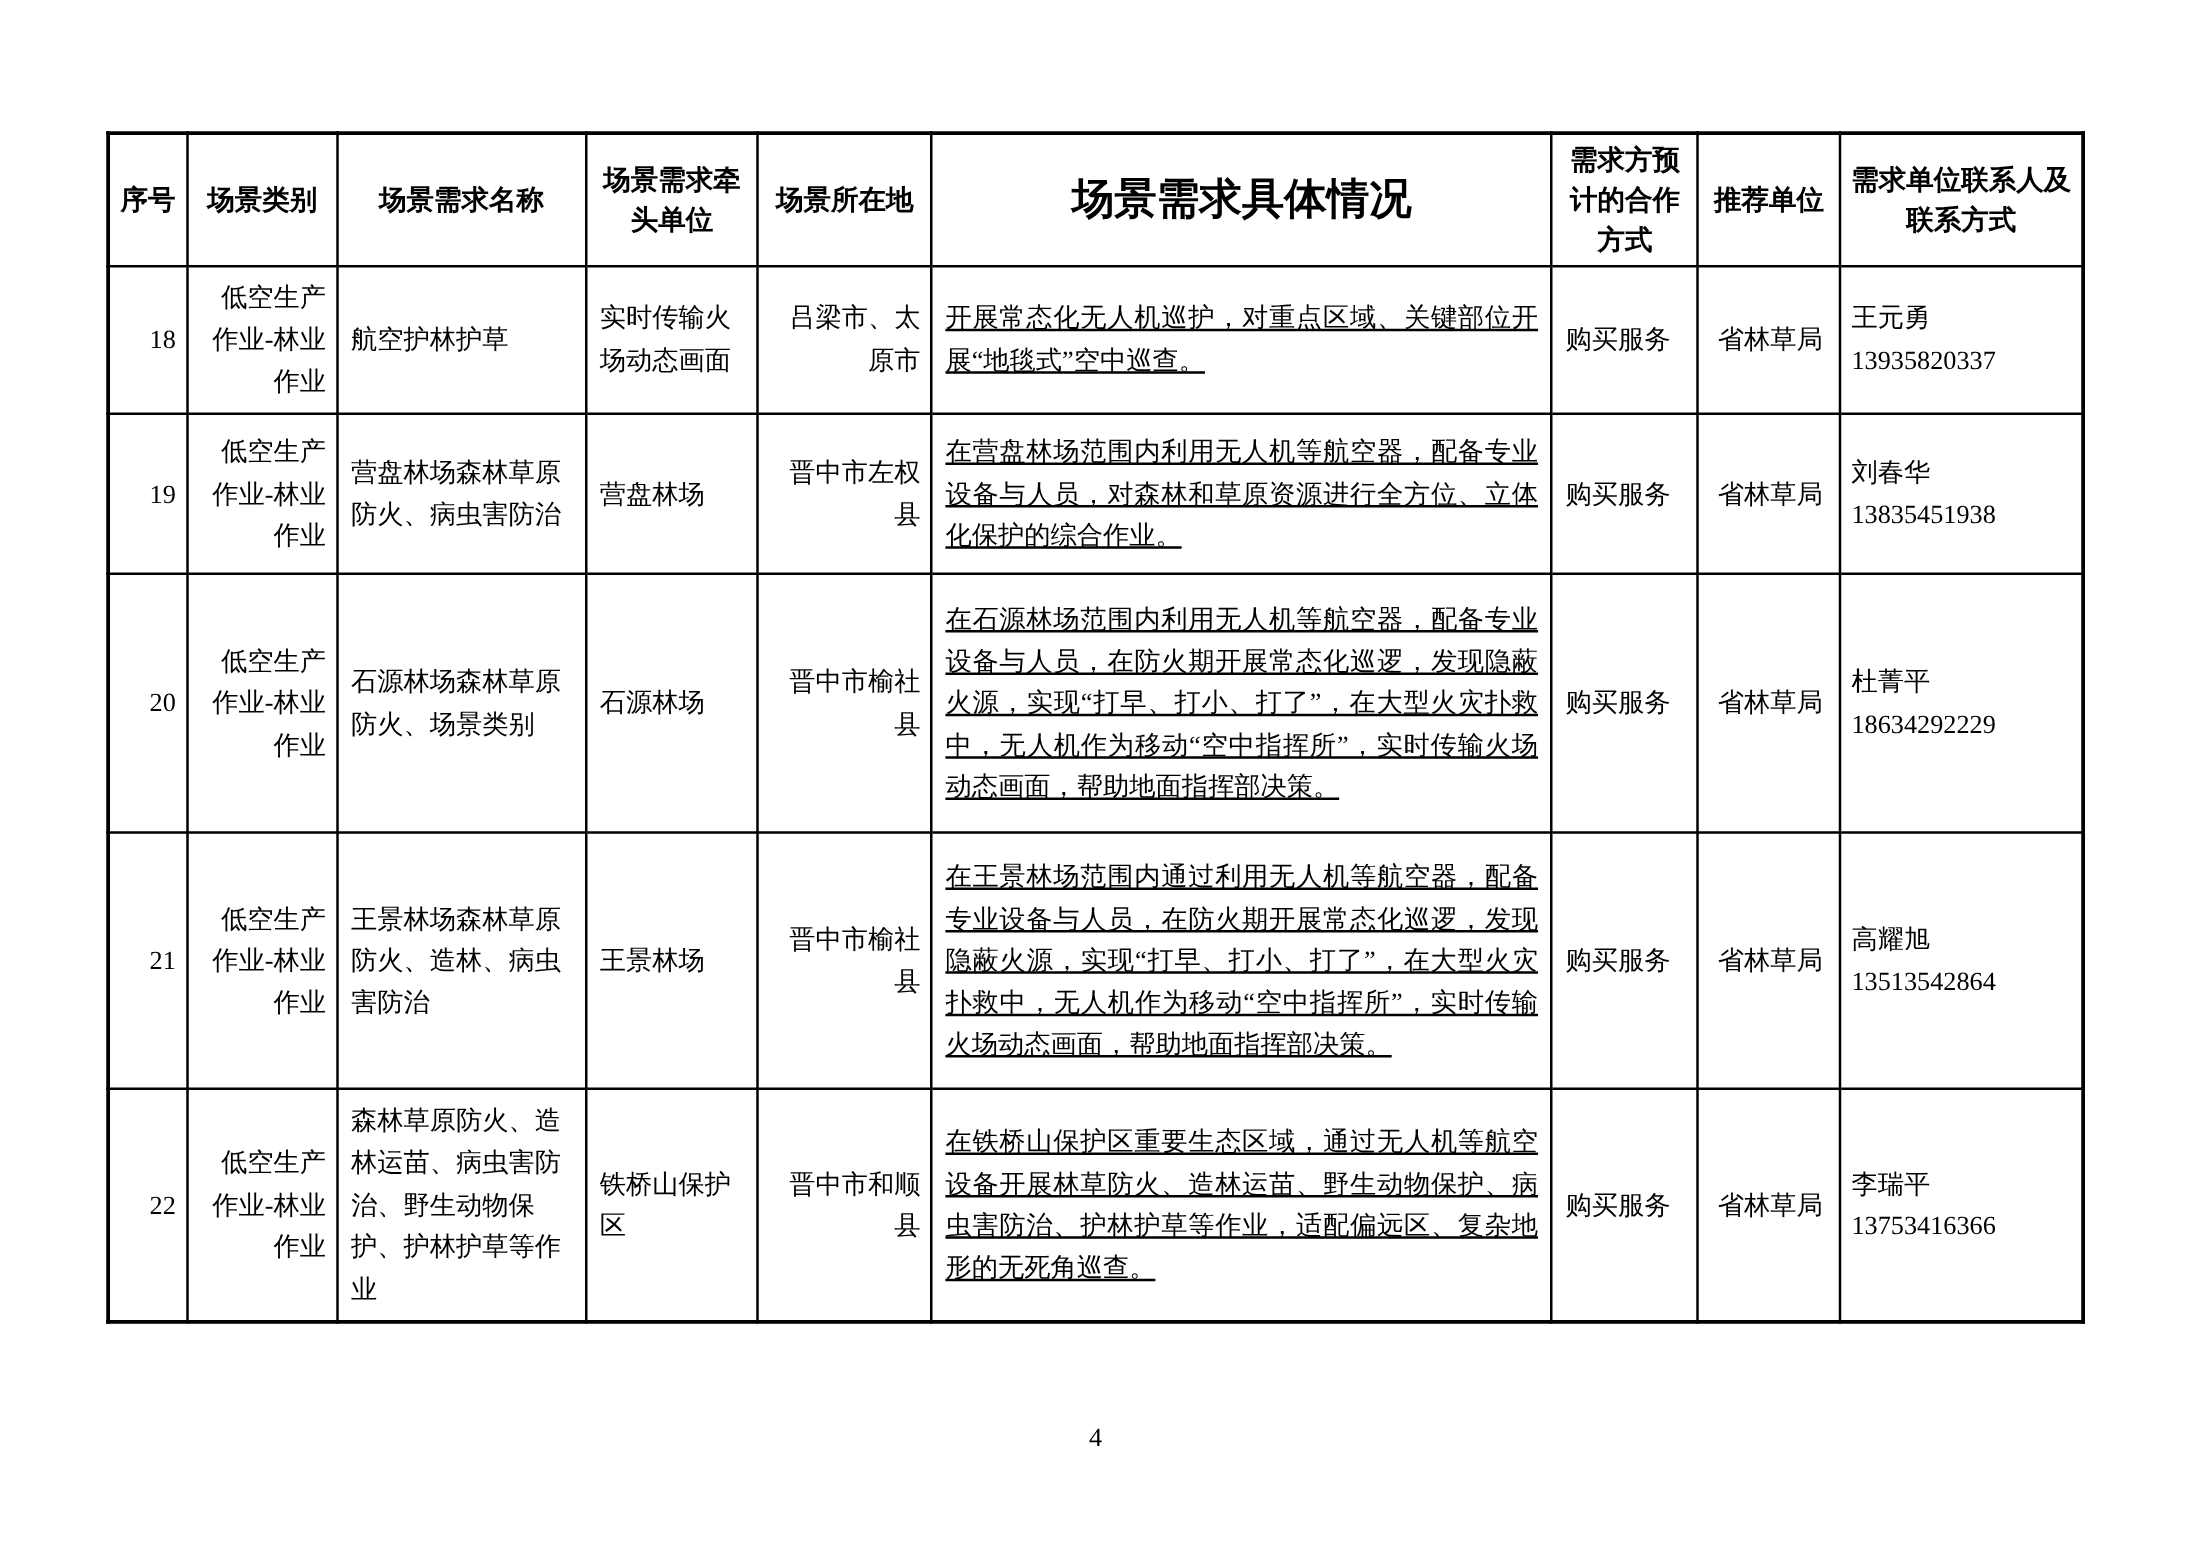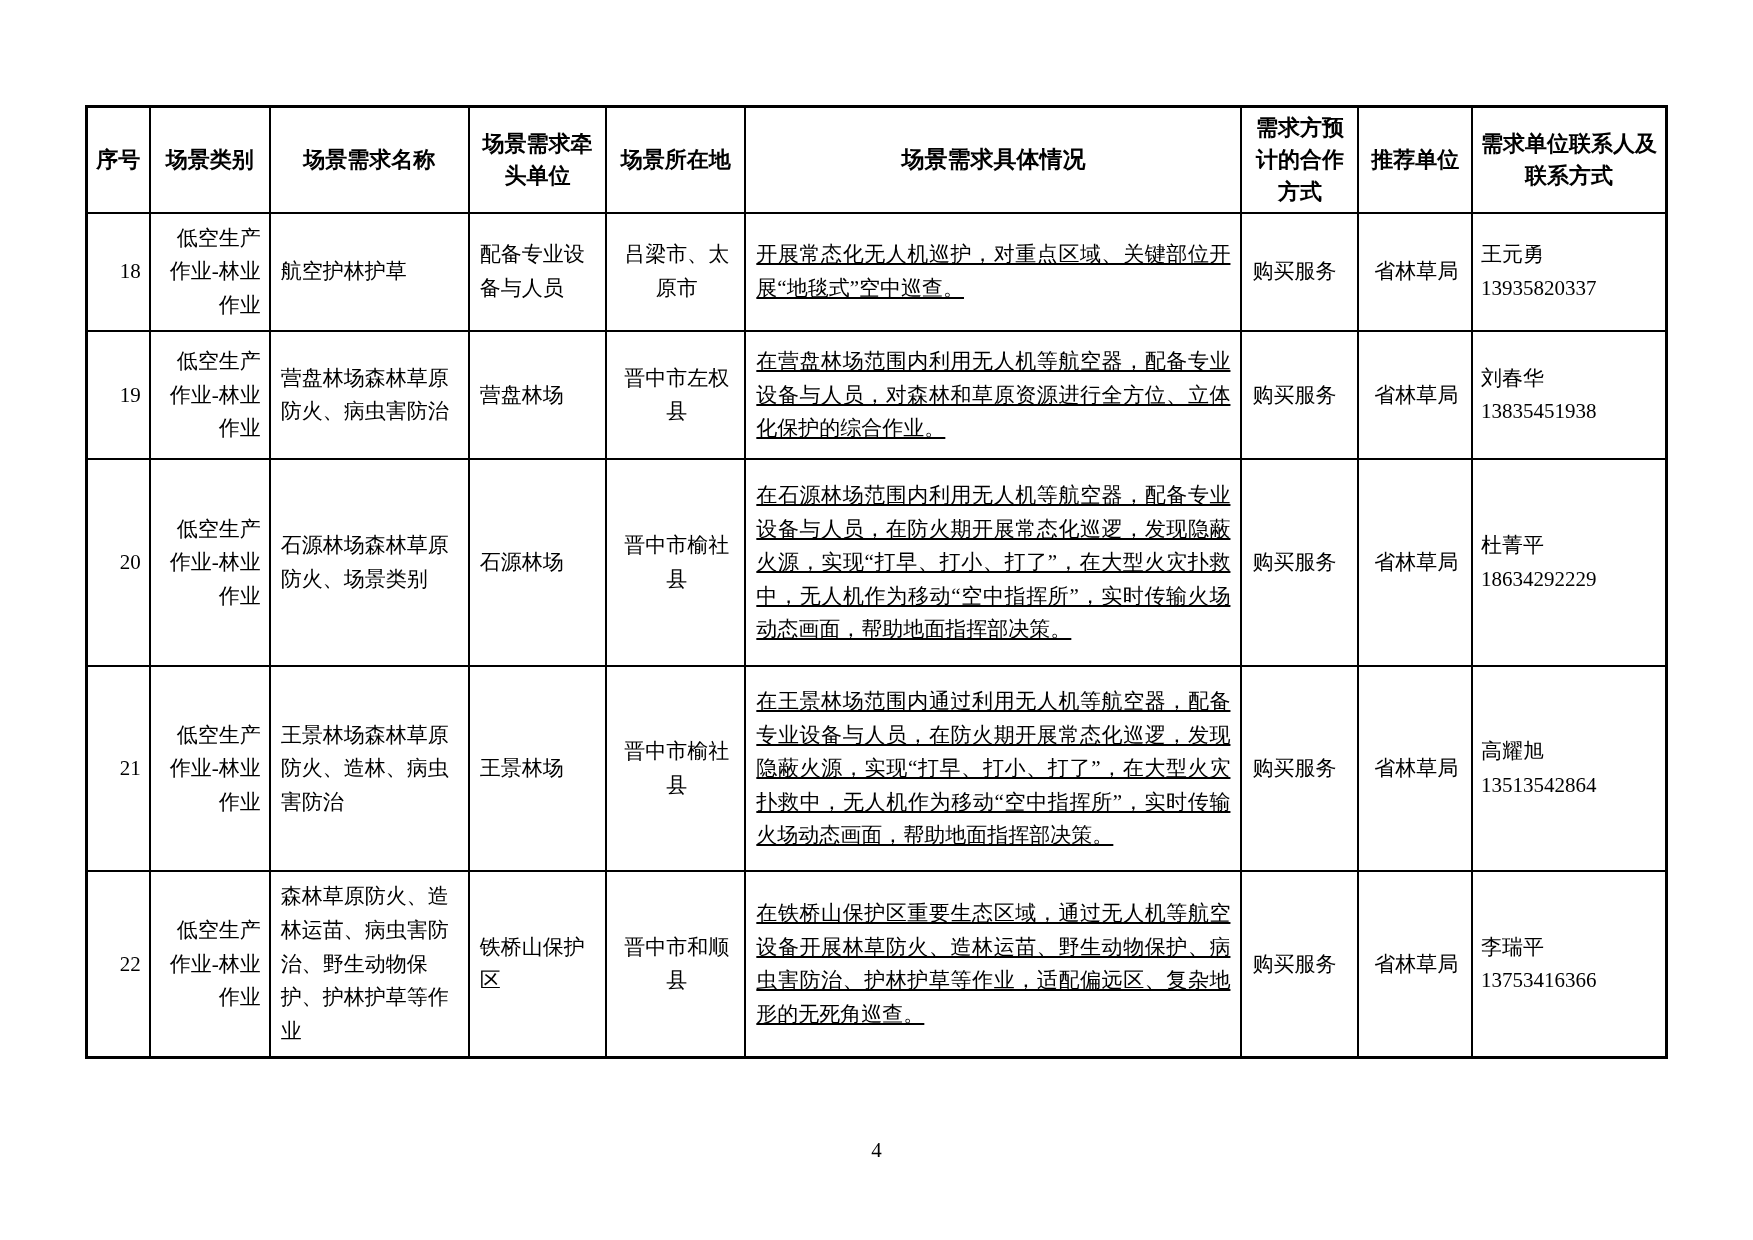--- a/index.html
+++ b/index.html
@@ -32,32 +32,32 @@
     overflow: hidden;
   }
   .doc-table th {
     font-weight: bold;
     font-size: 22px;
     line-height: 1.45;
     text-align: center;
     padding: 4px 6px;
   }
   .doc-table th.detail-h {
-    font-size: 23px;
+    font-size: 34px;
   }
   .doc-table td {
     font-size: 21px;
     line-height: 1.6;
     padding: 8px 8px;
   }
   td.c-seq     { text-align: right; }
   td.c-cat     { text-align: right; padding-left: 12px; }
   td.c-name    { text-align: left; padding-left: 10px; }
   td.c-lead    { text-align: left; padding-left: 10px; }
-  td.c-loc     { text-align: center; padding-left: 10px; }
+  td.c-loc     { text-align: right; padding-left: 10px; }
   td.c-detail  { text-align: justify; text-align-last: left; padding-left: 10px; padding-right: 10px; text-decoration: underline; }
   td.c-coop    { text-align: left; padding-left: 10px; font-family: Liberation Serif, serif; }
   td.c-rec     { text-align: center; padding-left: 10px; font-family: Liberation Serif, serif; }
   td.c-contact { text-align: left; }
   tr.hdr  { height: 90px; }
   tr.r18  { height: 95px; }
   tr.r19  { height: 128px; }
   tr.r20  { height: 207px; }
   tr.r21  { height: 205px; }
   tr.r22  { height: 165px; }
@@ -99,21 +99,21 @@
         <th>需求方预计的合作方式</th>
         <th>推荐单位</th>
         <th>需求单位联系人及联系方式</th>
       </tr>
     </thead>
     <tbody>
       <tr class="r18">
         <td class="c-seq">18</td>
         <td class="c-cat">低空生产作业-林业作业</td>
         <td class="c-name">航空护林护草</td>
-        <td class="c-lead">配备专业设备与人员</td>
+        <td class="c-lead">实时传输火场动态画面</td>
         <td class="c-loc">吕梁市、太原市</td>
         <td class="c-detail">开展常态化无人机巡护，对重点区域、关键部位开展“地毯式”空中巡查。</td>
         <td class="c-coop">购买服务</td>
         <td class="c-rec">省林草局</td>
         <td class="c-contact">
           <span class="contact-name">王元勇</span>
           <span class="contact-phone">13935820337</span>
         </td>
       </tr>
       <tr class="r19">

